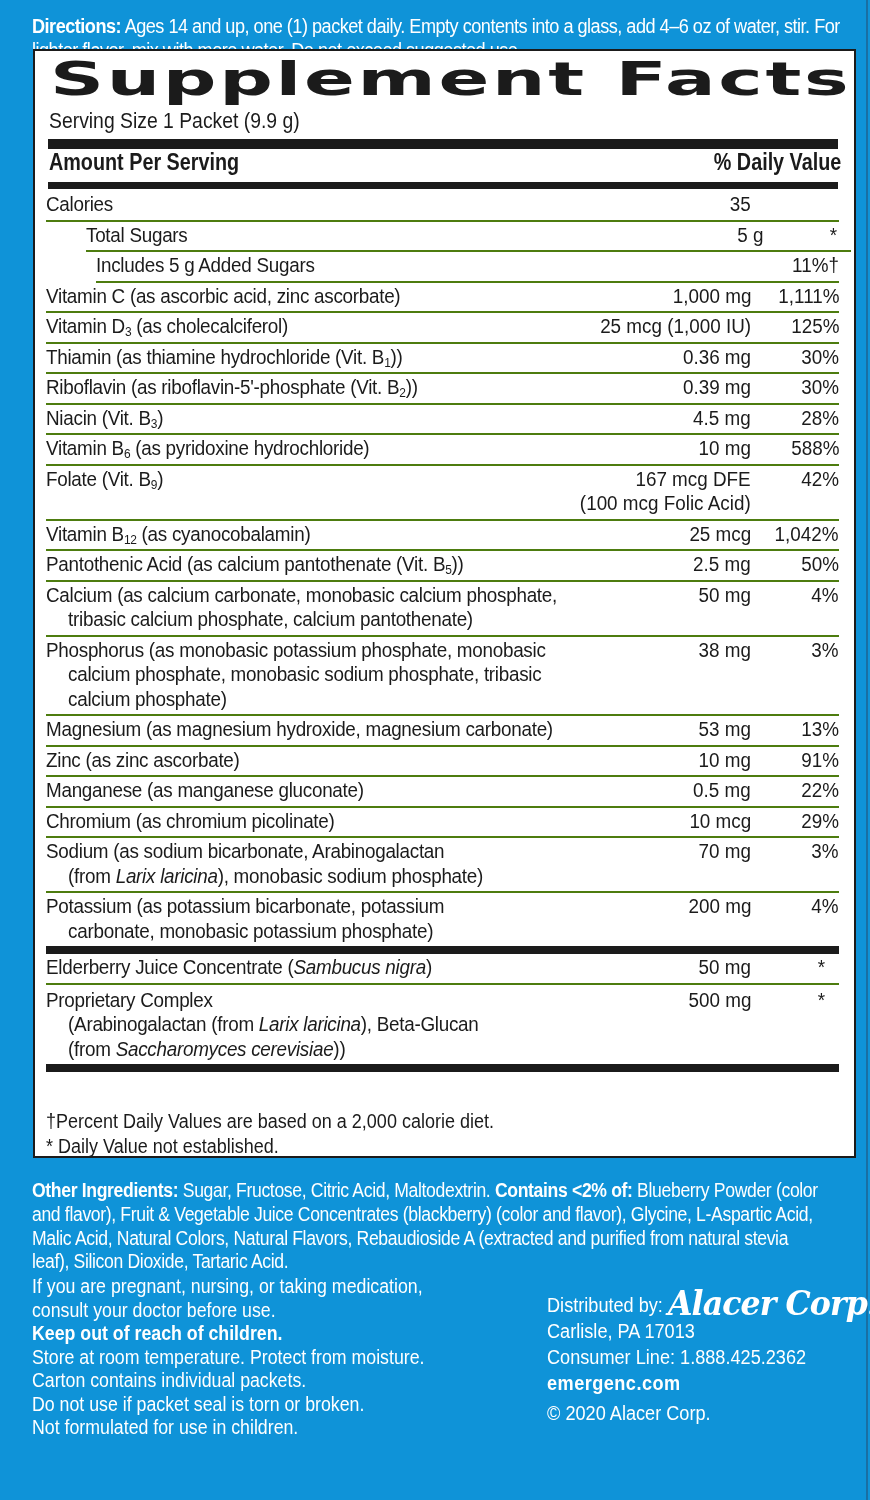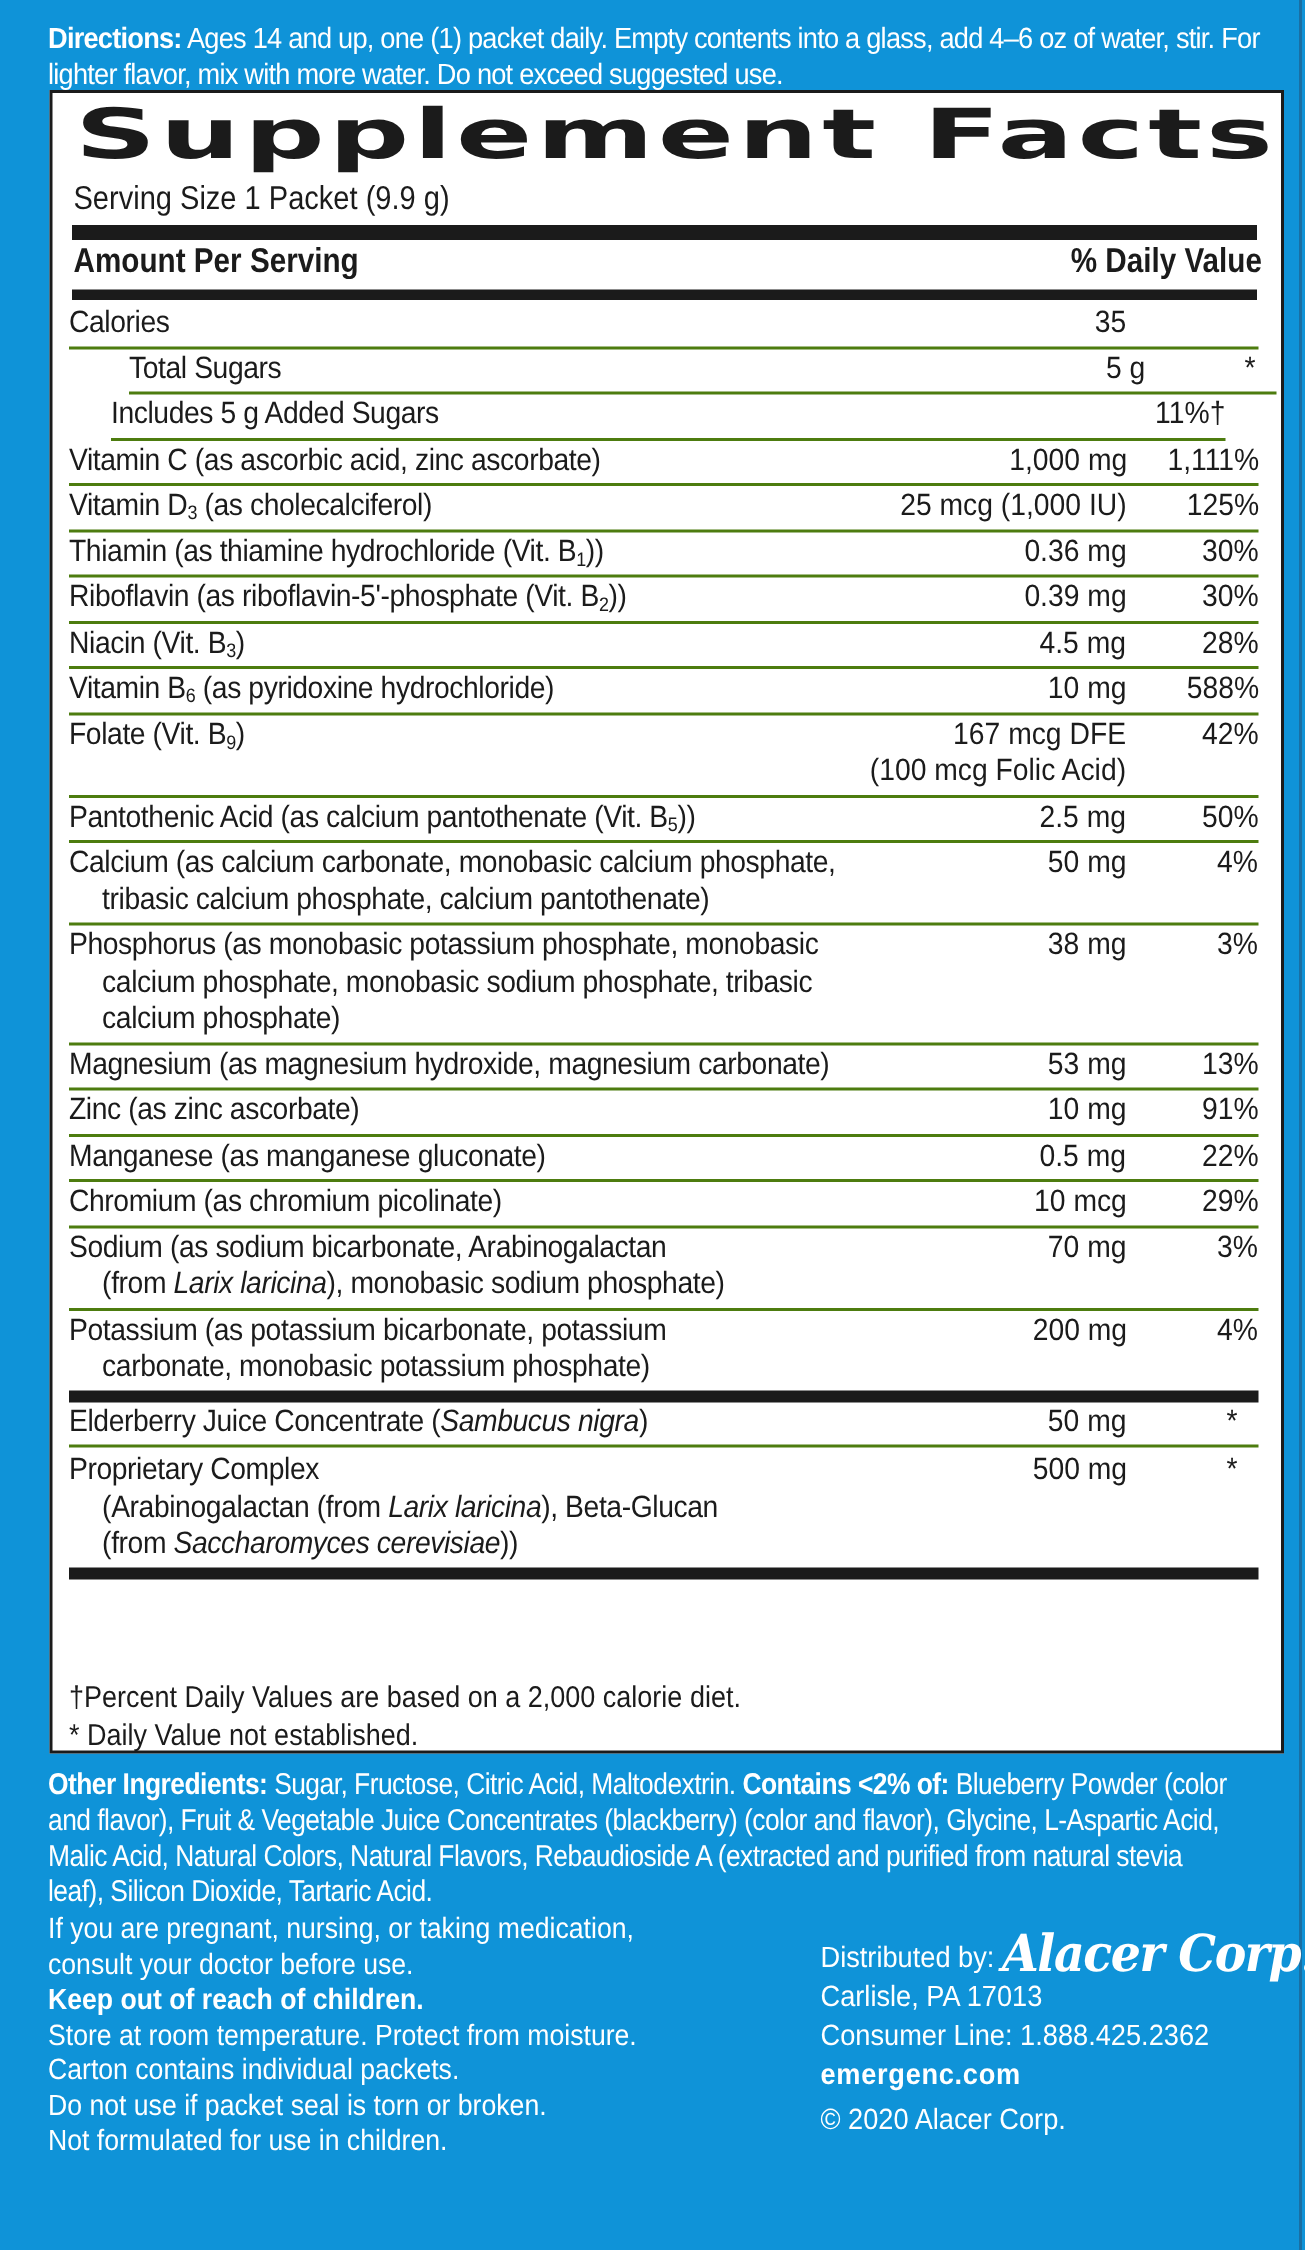--- a/index.html
+++ b/index.html
@@ -13,21 +13,21 @@
   .edge-right { position: absolute; top: 0; right: 2px; width: 2px; height: 1500px; background: #1a6fa3; }
 
   .directions {
     position: absolute; left: 32px; top: 14px; width: 810px;
     font-size: 19.5px; line-height: 24px; letter-spacing: -0.55px;
     transform: scaleX(0.93); transform-origin: left top; width: 870px;
   }
   .directions b { font-weight: bold; }
 
   .facts {
-    position: absolute; left: 33px; top: 60px; width: 823px; height: 1109px;
+    position: absolute; left: 33px; top: 49px; width: 823px; height: 1109px;
     background: #fff; border: 2px solid #1b1b1b;
     color: #1b1b1b;
   }
   .facts-inner { position: absolute; left: 11px; top: 0; width: 795px; }
 
   .title {
     position: absolute; left: 4px; top: 4px;
     font-family: "DejaVu Sans", sans-serif; font-weight: bold;
     font-size: 56px; line-height: 60px; letter-spacing: 2px;
     transform: scaleX(1.34) scaleY(0.82); transform-origin: left top;
@@ -59,21 +59,21 @@
     position: absolute; right: 88px; top: 1px; text-align: right; white-space: nowrap;
     transform: scaleX(0.92); transform-origin: right top;
   }
   .row .amt .cont { display: block; }
   .row .dv {
     position: absolute; right: 0; top: 1px; text-align: right; white-space: nowrap;
     transform: scaleX(0.92); transform-origin: right top;
   }
   .row.ind1 { margin-left: 40px; width: 765px; }
   .row.ind1 .name { padding-left: 0; }
-  .row.ind2 { margin-left: 28px; width: 743px; }
+  .row.ind2 { margin-left: 50px; width: 743px; }
   .row.thickline { border-bottom: 8px solid #1b1b1b; }
   .row sub { font-size: 13px; vertical-align: -3px; line-height: 0; }
   .row i { font-style: italic; }
 
   .foot {
     position: absolute; left: 0; top: 1058px; font-size: 20px; line-height: 24.5px;
     transform: scaleX(0.9); transform-origin: left top; white-space: nowrap;
   }
 
   .other {
@@ -175,20 +175,25 @@
         <span class="amt">10 mg</span>
         <span class="dv">588%</span>
       </div>
 
       <div class="row">
         <span class="name"><span>Folate (Vit. B</span><sub>9</sub><span>)</span><span class="cont">&nbsp;</span></span>
         <span class="amt"><span>167 mcg DFE</span><span class="cont">(100 mcg Folic Acid)</span></span>
         <span class="dv">42%</span>
       </div>
 
+      <div class="row">
+        <span class="name"><span>Vitamin B</span><sub>12</sub><span> (as cyanocobalamin)</span></span>
+        <span class="amt">25 mcg</span>
+        <span class="dv">1,042%</span>
+      </div>
 
       <div class="row">
         <span class="name"><span>Pantothenic Acid (as calcium pantothenate (Vit. B</span><sub>5</sub><span>))</span></span>
         <span class="amt">2.5 mg</span>
         <span class="dv">50%</span>
       </div>
 
       <div class="row">
         <span class="name"><span>Calcium (as calcium carbonate, monobasic calcium phosphate,</span><span class="cont">tribasic calcium phosphate, calcium pantothenate)</span></span>
         <span class="amt">50 mg</span>

